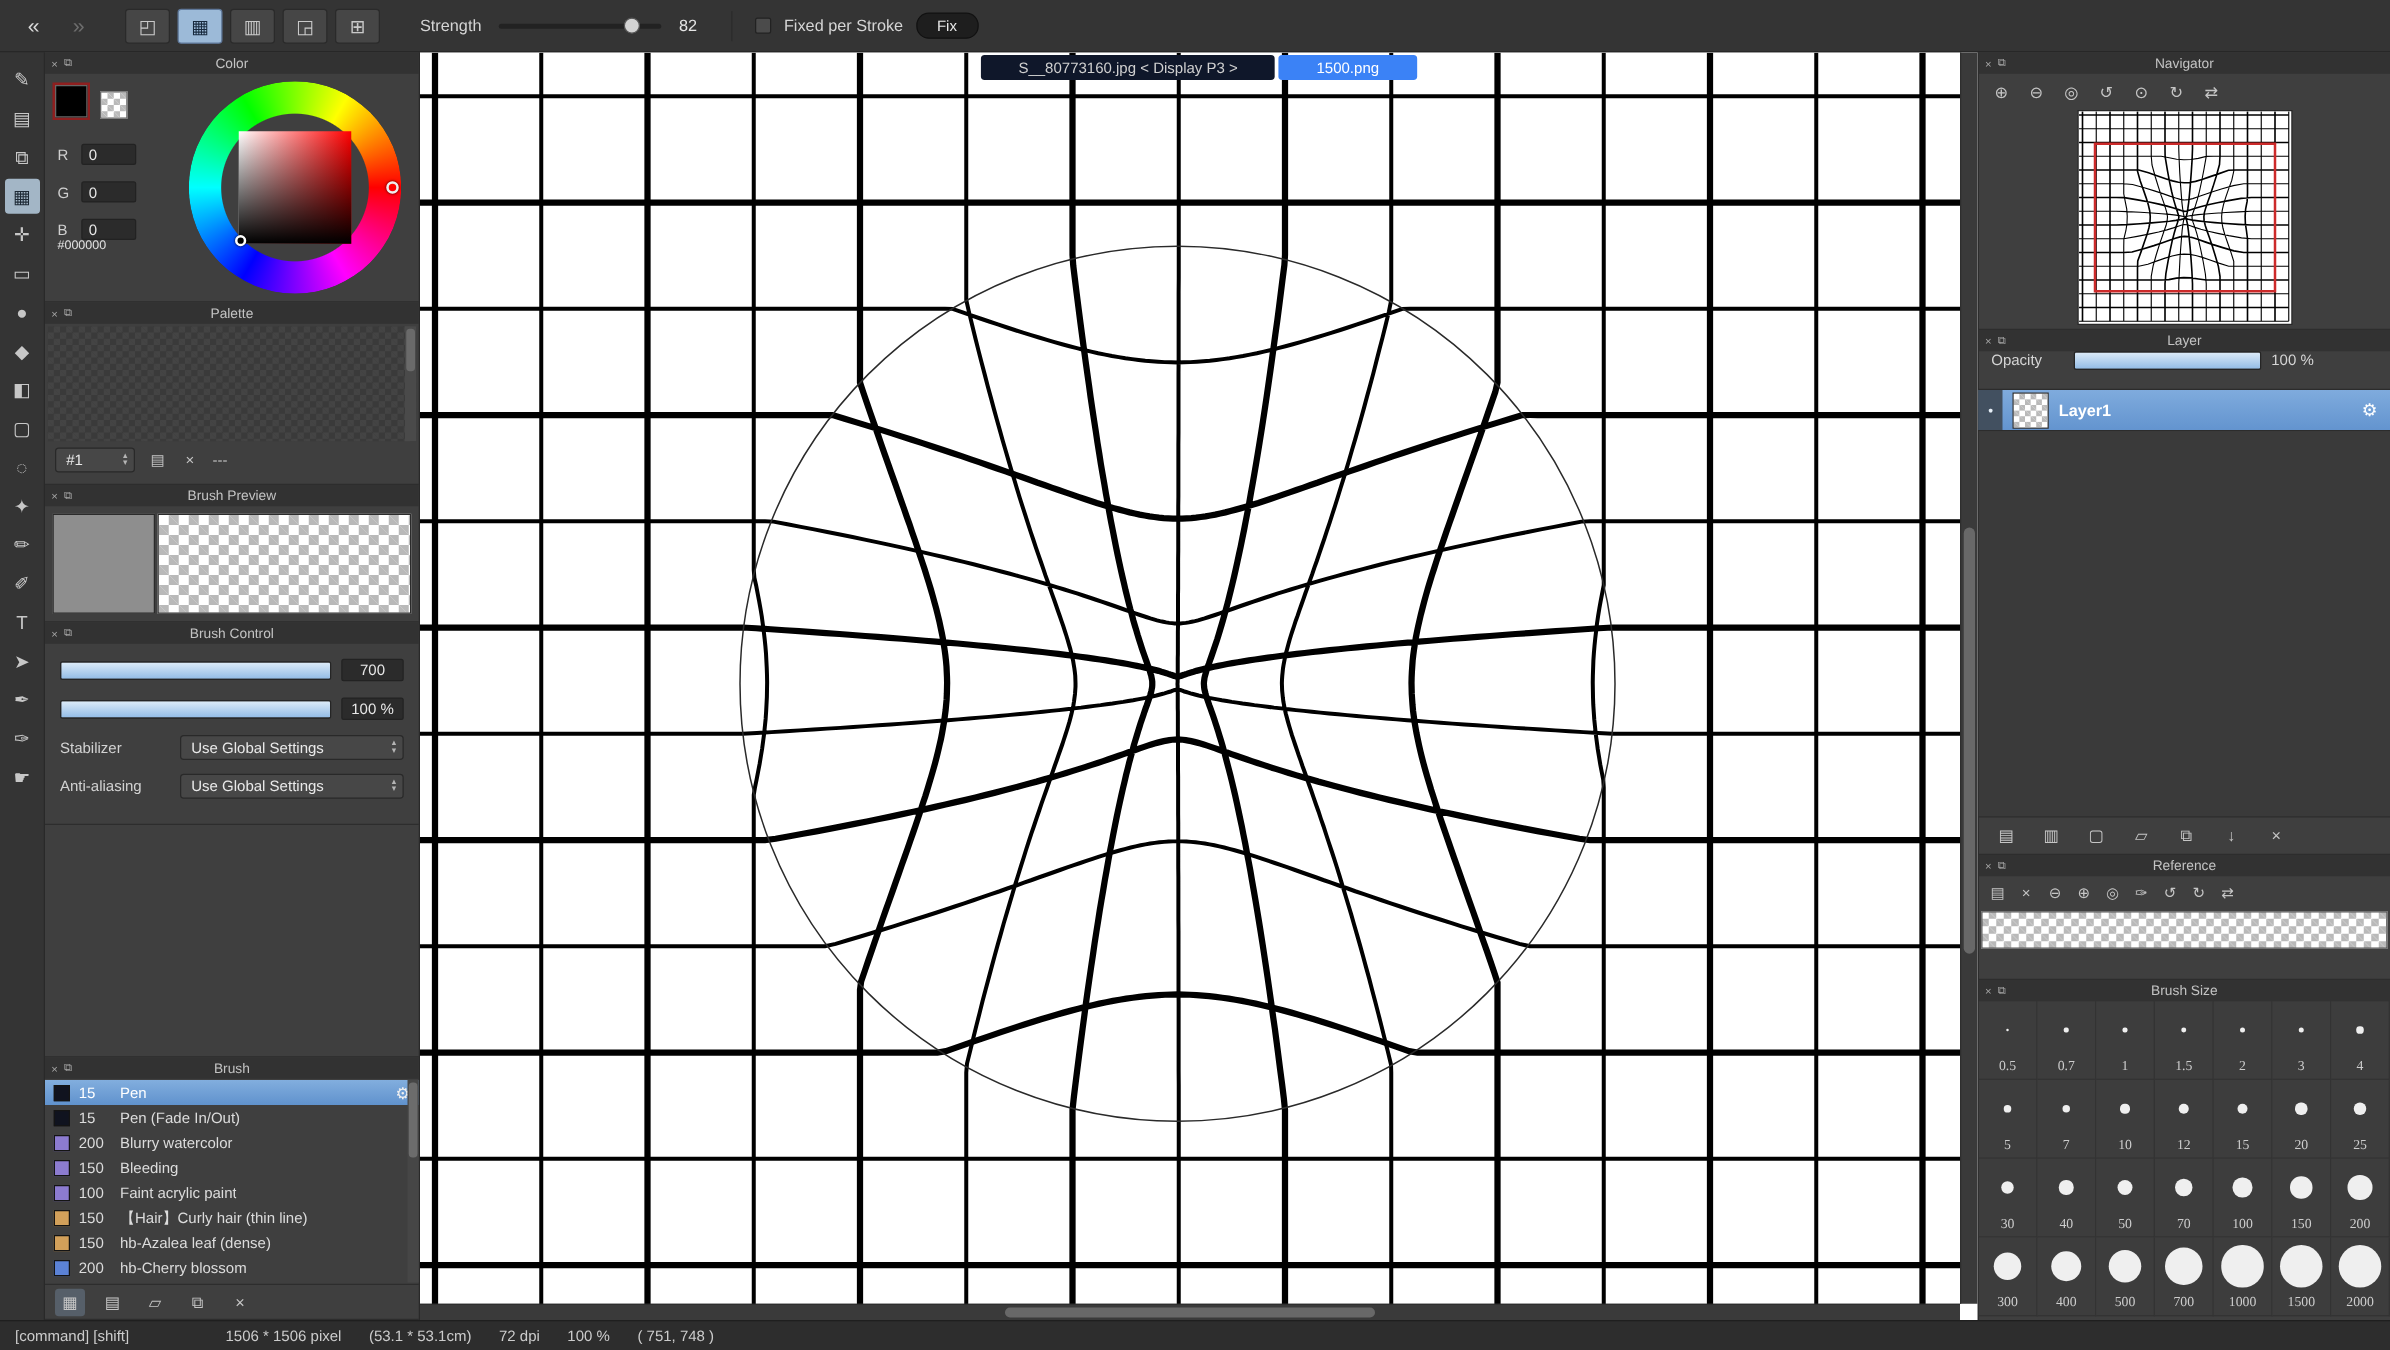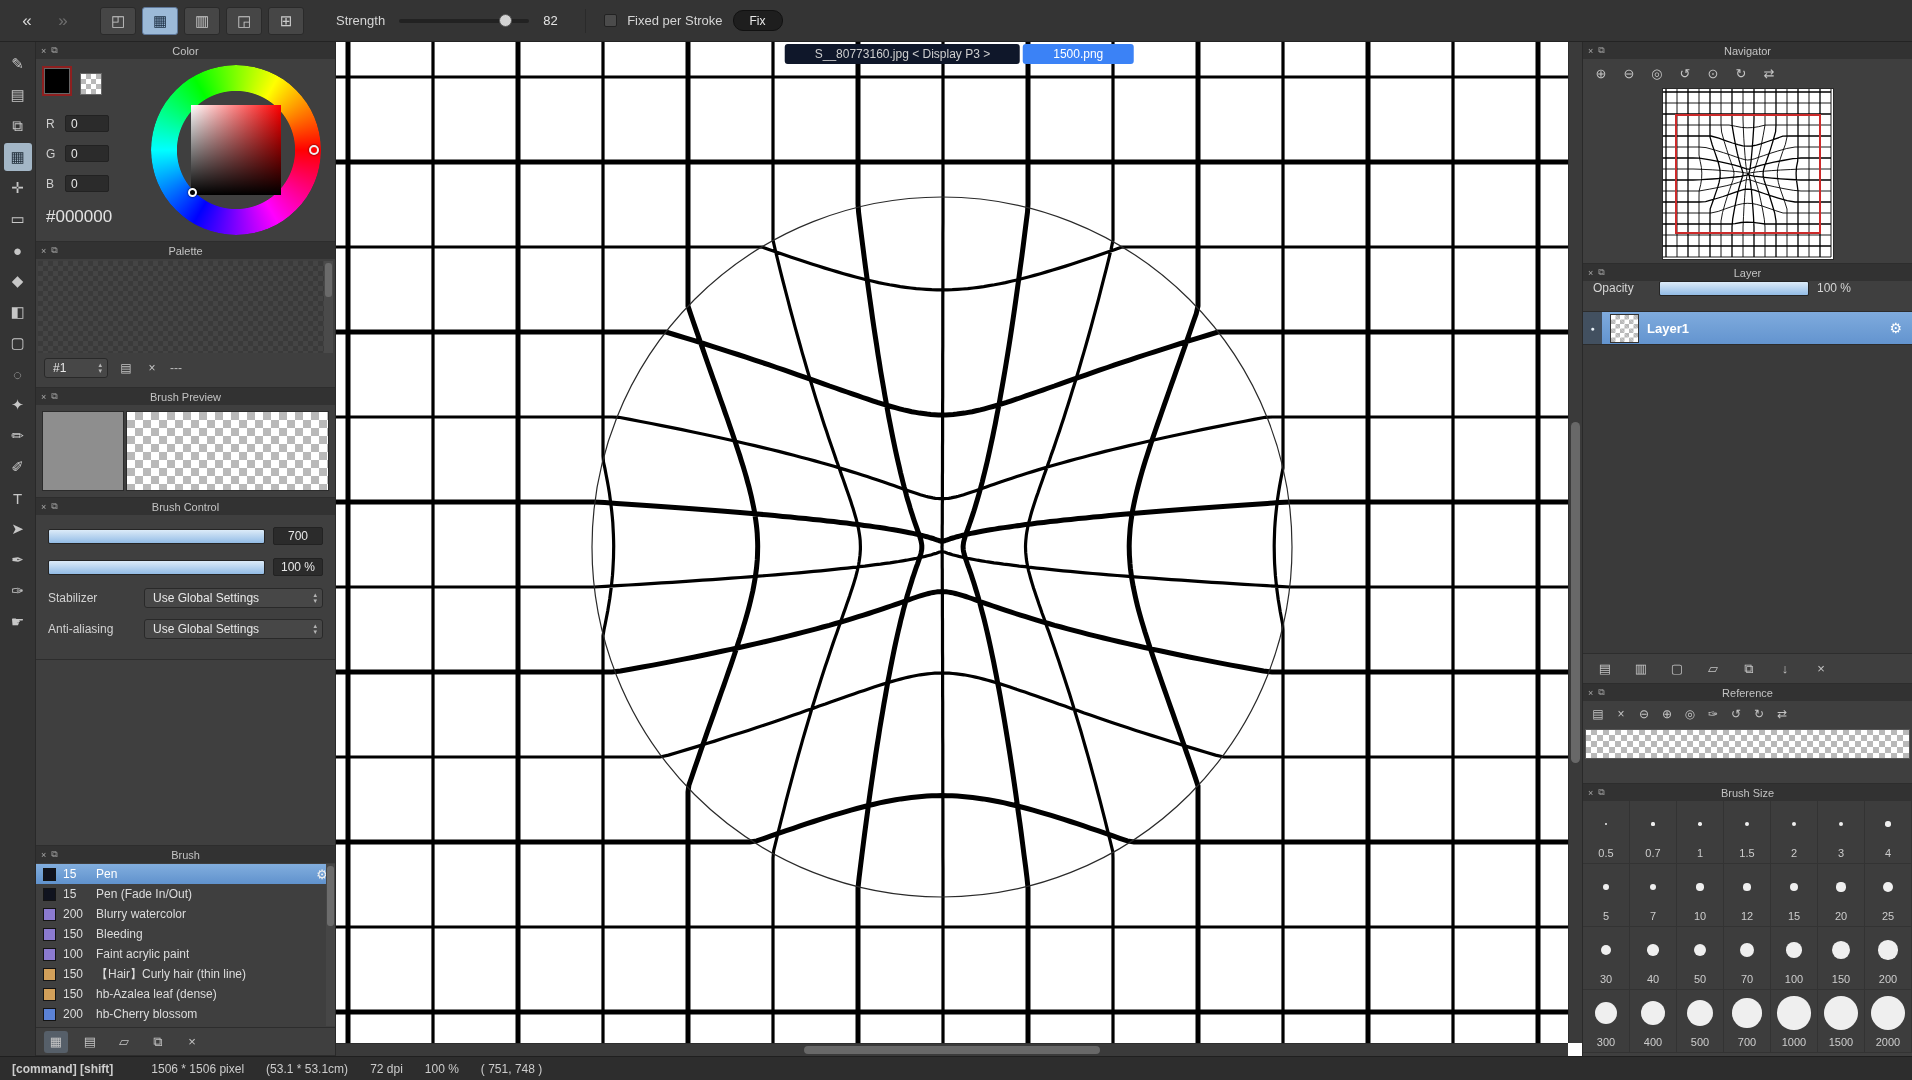--- a/index.html
+++ b/index.html
@@ -68,21 +68,21 @@
   .svsq{position:absolute;left:50%;top:50%;width:90px;height:90px;transform:translate(-50%,-50%);
     background:linear-gradient(to top,#000,rgba(0,0,0,0)),linear-gradient(to right,#fff,#f00);}
   .ringdot{position:absolute;right:2px;top:calc(50% - 5px);width:10px;height:10px;border-radius:50%;
     border:2px solid #eee;box-shadow:0 0 2px #000;}
   .svdot{position:absolute;left:calc(50% - 48px);top:calc(50% + 38px);width:9px;height:9px;border-radius:50%;
     border:2px solid #fff;box-shadow:0 0 2px #000;background:#000;}
   .crow{position:absolute;left:10px;display:flex;align-items:center;gap:7px;}
   .clab{font-size:12px;color:#cfcfcf;width:12px;}
   .cval{width:44px;height:17px;background:#2b2b2b;border:1px solid #222;border-radius:2px;
     font-size:12px;color:#e8e8e8;display:flex;align-items:center;padding-left:5px;}
-  .hex{position:absolute;left:10px;top:148px;font-size:17px;color:#e2e2e2;}
+  .hex{position:absolute;left:10px;top:132px;font-size:10px;color:#e2e2e2;}
 
   
   .palarea{margin:2px 2px 0 2px;height:92px;position:relative;}
   .palscroll{position:absolute;right:0;top:0;bottom:0;width:9px;background:#4a4a4a;}
   .palthumb{position:absolute;right:1px;top:2px;width:7px;height:34px;background:#6a6a6a;border-radius:3px;}
   .palfoot{height:30px;display:flex;align-items:center;gap:8px;padding:0 8px;}
   .dd{background:#474747;border:1px solid #292929;border-radius:3px;height:20px;display:flex;
     align-items:center;padding:0 3px 0 8px;font-size:12px;color:#e9e9e9;gap:6px;}
   .stepper{margin-left:auto;display:flex;flex-direction:column;line-height:6px;font-size:7px;color:#b5b5b5;padding:0 2px;}
   .gicon{width:24px;height:22px;display:inline-flex;align-items:center;justify-content:center;
@@ -150,31 +150,31 @@
   .layername{font-size:13px;color:#fff;font-weight:bold;}
   .layergear{margin-left:auto;margin-right:10px;font-size:14px;color:#fff;}
   .layerempty{flex:1;background:#3a3a3a;}
   .layerfoot{height:30px;border-top:1px solid #2d2d2d;display:flex;align-items:center;gap:12px;padding:0 10px;flex:0 0 auto;}
 
   
   .reftools{height:26px;display:flex;align-items:center;gap:3px;padding:0 5px;}
   .refstrip{height:30px;margin:2px 2px 8px;box-shadow:inset 0 0 0 1px #555;}
 
   
-  .sizegrid{display:grid;grid-template-columns:repeat(7,1fr);grid-auto-rows:63px;flex:1;}
+  .sizegrid{display:grid;grid-template-columns:repeat(7,1fr);grid-auto-rows:63px;flex:1;font-family:Liberation Serif, serif;}
   .szcell{background:#3d3d3d;border-right:1px solid #333;border-bottom:1px solid #333;
     display:flex;flex-direction:column;align-items:center;}
   .szcir{flex:1;display:flex;align-items:center;justify-content:center;width:100%;}
   .szdot{background:#efefef;border-radius:50%;}
   .szlab{font-size:11px;color:#cdcdcd;padding-bottom:4px;}
 
   
   .status{height:24px;background:#2d2d2d;border-top:1px solid #1f1f1f;display:flex;
     align-items:center;padding:0 12px;font-size:12px;color:#cccccc;gap:22px;flex:0 0 auto;}
-  .status .first{margin-right:16px;font-weight:bold;}
+  .status .first{margin-right:55px;}
 </style>
 </head>
 <body>
 
 <div class="app">
 
   <div class="toolbar">
     <span class="tglyph">«</span>
     <span class="tglyph dim">»</span>
     <div class="modes">

